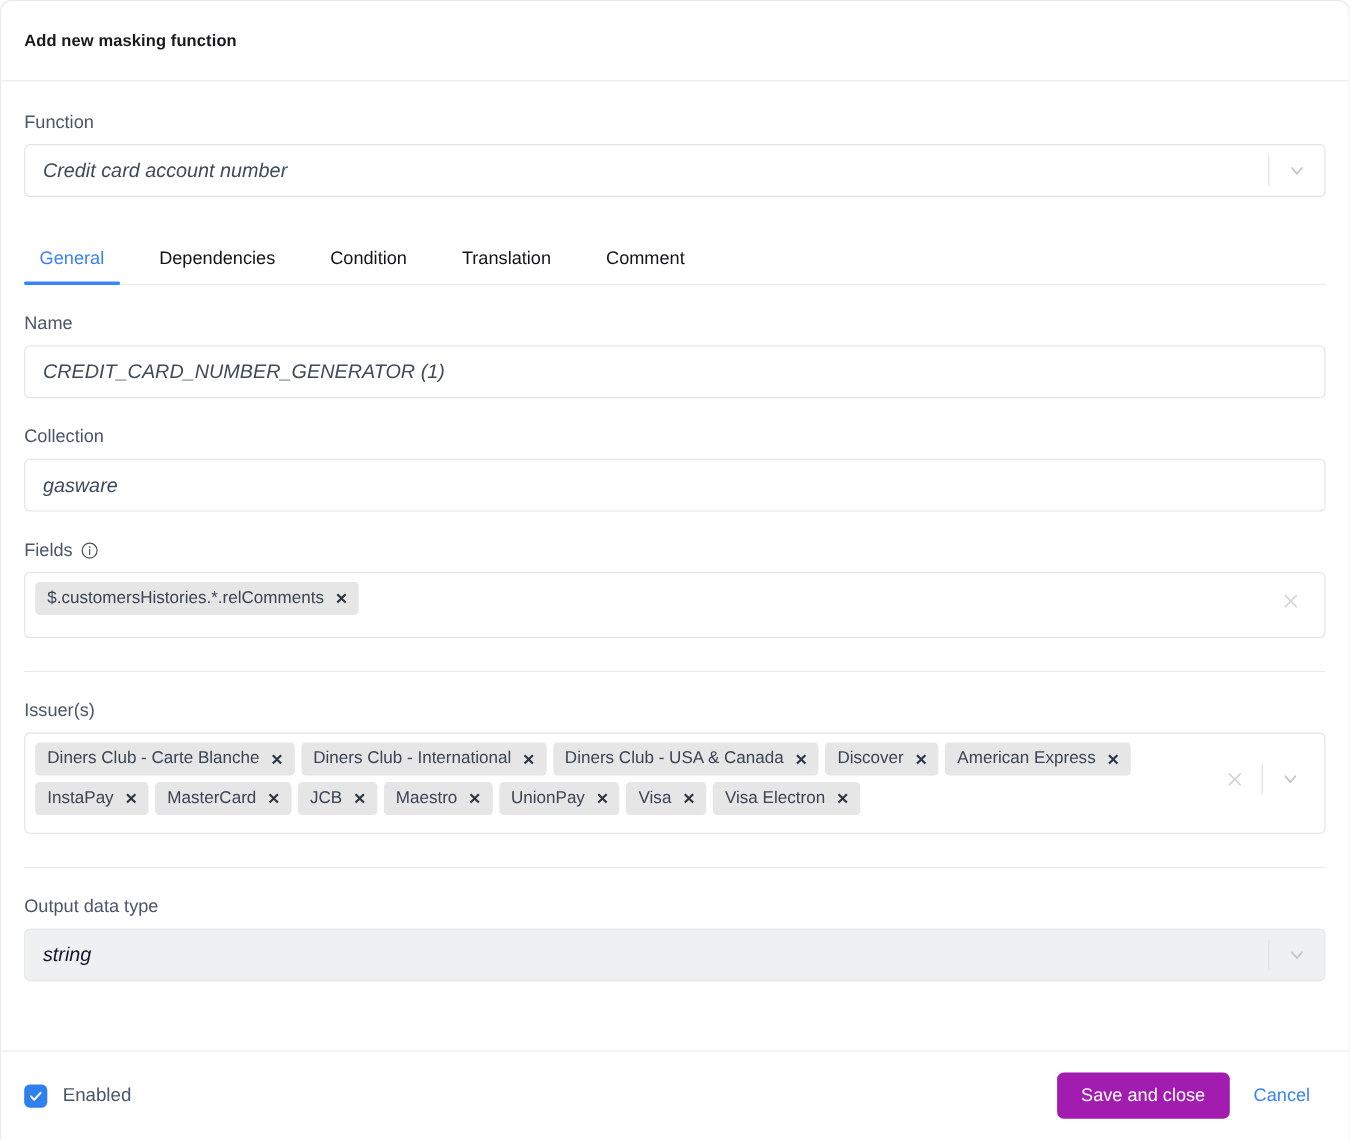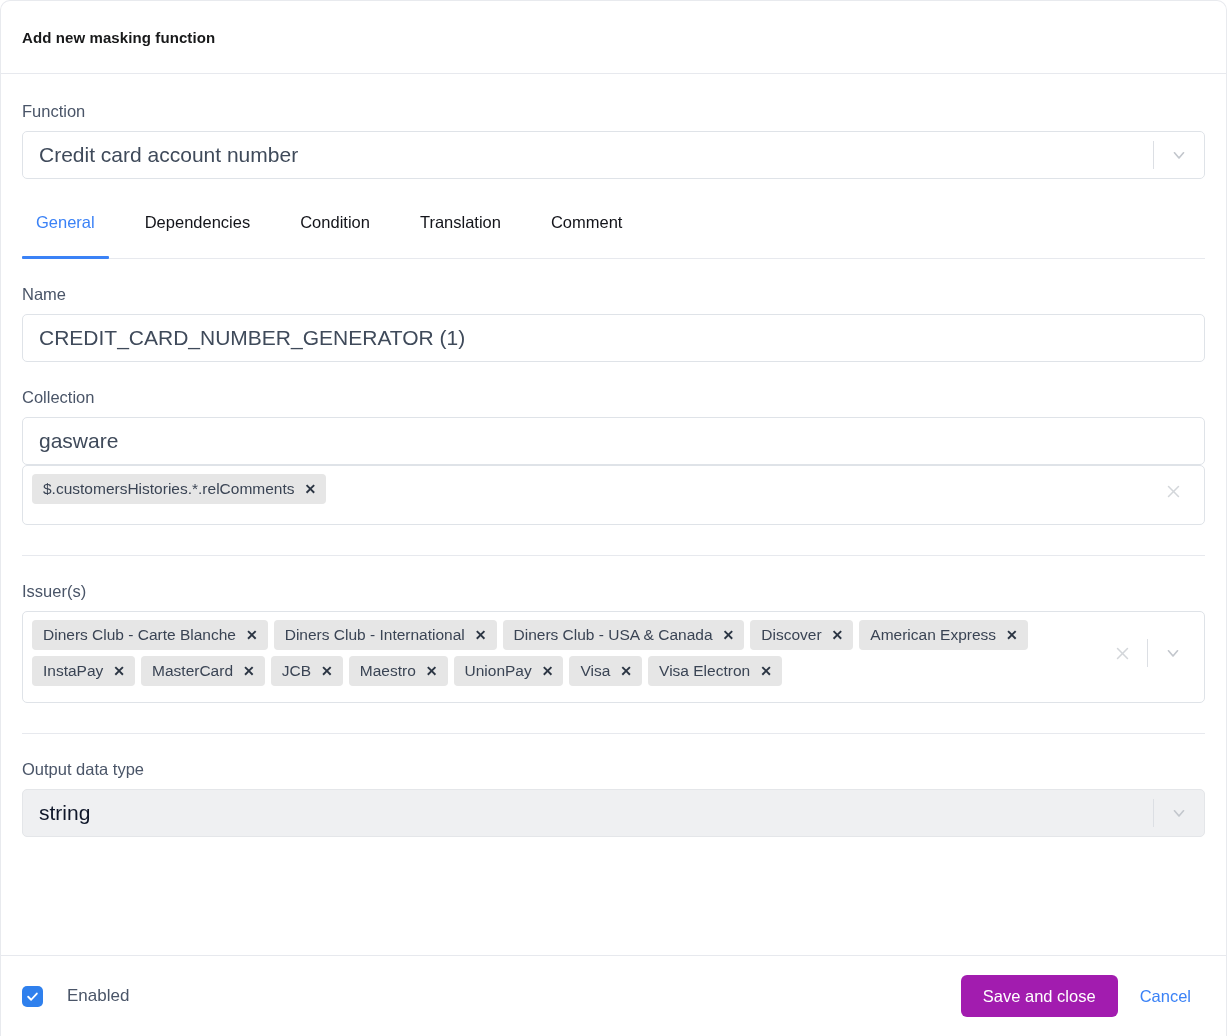--- a/index.html
+++ b/index.html
@@ -69,24 +69,25 @@
     background: #fff;
     display: flex;
     align-items: center;
   }
   .control.disabled {
     background: #eff0f2;
     border-color: #e4e6e9;
   }
   .control .value {
     padding: 0 16px;
-    font-size: 21px;
+    font-size: 18px;
     color: #3f4a5a;
     flex: 1;
     line-height: 46px;
+    font-style: italic;
   }
   .control.disabled .value { color: #0f172a; }
 
   
   .adorn {
     display: flex; align-items: center;
     align-self: stretch;
     padding-right: 6px;
   }
   .adorn .divider {
@@ -107,21 +108,21 @@
   
   .tabs {
     display: flex;
     align-items: flex-end;
     border-bottom: 1px solid #e7e9ee;
     margin-top: 24px;
     height: 56px;
   }
   .tab {
     font-size: 16.5px;
-    padding: 0 14px 26px 14px;
+    padding: 0 14px 13px 14px;
     margin-right: 22px;
     color: #13141a;
     cursor: pointer;
     position: relative;
     background: none; border: none;
     font-family: inherit;
   }
   .tab:first-child { margin-left: 0; }
   .tab.active { color: #3b82f6; font-weight: normal; }
   .tab.active::after {
@@ -183,21 +184,21 @@
     position: absolute;
     left: 0; right: 0; bottom: 0;
     height: 81px;
     border-top: 1px solid #e7e9ee;
     display: flex;
     align-items: center;
     padding: 0 21px;
     background: #fff;
   }
   .enabled-wrap {
-    display: flex; align-items: center; gap: 24px;
+    display: flex; align-items: center; gap: 14px;
     cursor: pointer;
   }
   .checkbox {
     width: 21px; height: 21px;
     border-radius: 5px;
     background: #2f80ed;
     display: flex; align-items: center; justify-content: center;
   }
   .enabled-label {
     font-size: 17px;
@@ -270,20 +271,30 @@
       <div class="value">CREDIT_CARD_NUMBER_GENERATOR (1)</div>
     </div>
 
     <div class="field-label">
       <span>Collection</span>
     </div>
     <div class="control">
       <div class="value">gasware</div>
     </div>
 
+    <div class="field-label">
+      <span>Fields</span>
+      <span class="info-icon">
+        <svg width="17" height="17" viewBox="0 0 20 20" fill="none" stroke="#4a5568" stroke-width="1.3">
+          <circle cx="10" cy="10" r="8"></circle>
+          <circle cx="10" cy="6.3" r="0.95" fill="#4a5568" stroke="none"></circle>
+          <line x1="10" y1="9" x2="10" y2="14.2" stroke-linecap="round"></line>
+        </svg>
+      </span>
+    </div>
     <div class="control chips-box">
       <div class="chips-area">
         <span class="chip">
           <span>$.customersHistories.*.relComments</span>
           <span class="x">✕</span>
         </span>
       </div>
       <div class="adorn">
         <button class="icon-btn">
           <svg class="clr" width="17" height="17" viewBox="0 0 24 24" fill="none" stroke="#d3d6da" stroke-width="2.2" stroke-linecap="round">

